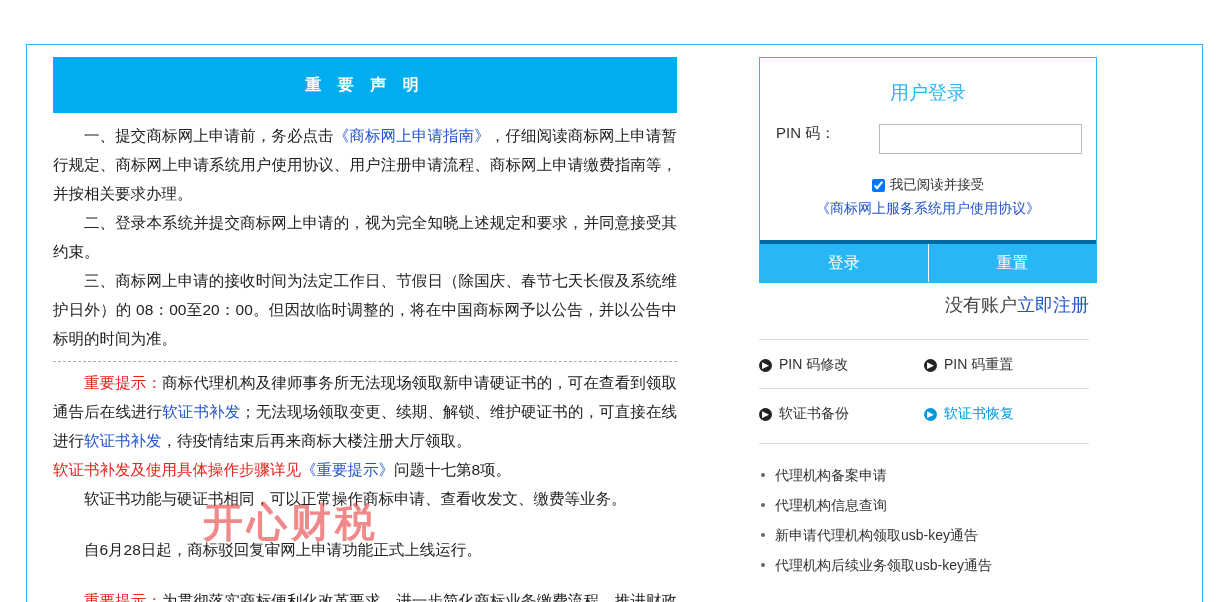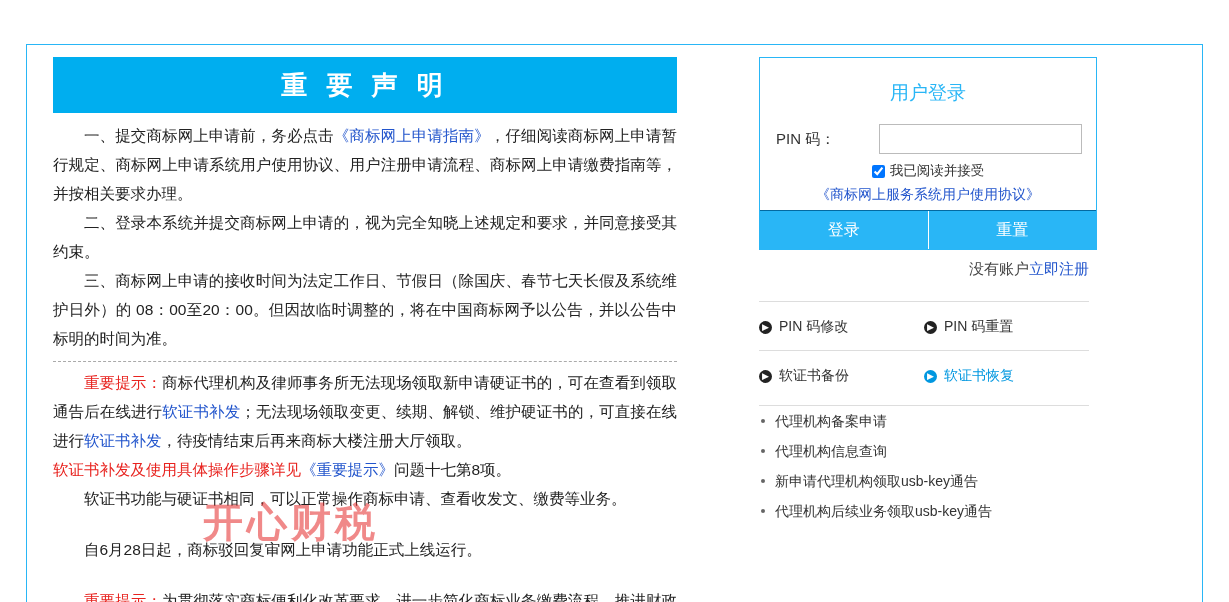--- a/index.html
+++ b/index.html
@@ -43,21 +43,21 @@
     position: relative;
   }
 
   
   .notice-header {
     background: #00aeef;
     color: #ffffff;
     height: 56px;
     line-height: 56px;
     text-align: center;
-    font-size: 26px;
+    font-size: 16px;
     font-weight: bold;
     letter-spacing: 6px;
   }
   .notice-body {
     font-size: 15.5px;
     color: #222;
     line-height: 29px;
     padding-top: 8px;
   }
   .notice-body p {
@@ -99,21 +99,20 @@
     background: #fff;
   }
   .login-title {
     text-align: center;
     color: #29b6f6;
     font-size: 19px;
     padding: 22px 0 18px 0;
   }
   .pin-row {
     display: flex;
-    align-items: center;
     padding: 0 14px 0 16px;
     gap: 36px;
   }
   .pin-label {
     font-size: 15px;
     color: #333;
     margin-right: 8px;
     white-space: nowrap;
   }
   .pin-input {
@@ -122,52 +121,52 @@
     border: 1px solid #bbb;
     box-sizing: border-box;
     font-size: 14px;
     padding: 0 6px;
     outline: none;
   }
   .agree-row {
     display: flex;
     align-items: center;
     justify-content: center;
-    margin-top: 8px;
+    margin-top: 22px;
     font-size: 13.5px;
     color: #333;
   }
   .agree-row input { margin: 0 5px 0 0; }
   .agree-link-row {
     text-align: center;
     margin-top: 6px;
     font-size: 14px;
   }
   .btn-row {
     display: flex;
-    margin-top: 6px;
-    border-top: 1px solid #0369a1;
+    margin-top: 22px;
+    border-top: 4px solid #0369a1;
   }
   .btn {
     flex: 1;
     background: #29b6f6;
     color: #fff;
     text-align: center;
     height: 38px;
     line-height: 38px;
     font-size: 16px;
     cursor: pointer;
     user-select: none;
   }
   .btn + .btn { border-left: 1px solid #ffffff; }
   .register-row {
     text-align: right;
     width: 330px;
     margin-top: 10px;
-    font-size: 15px;
+    font-size: 18px;
     color: #444;
   }
   .register-row a { color: #2255cc; text-decoration: none; }
 
   .links-grid {
     width: 330px;
     margin-top: 22px;
     border-top: 1px solid #ddd;
     padding-top: 16px;
   }
@@ -200,21 +199,21 @@
     margin-right: 7px;
     flex: 0 0 13px;
   }
   .link-cell.highlight { color: #0097e0; }
   .link-cell.highlight .arrow-ico { background: #0097e0; }
 
   .bullet-list {
     width: 330px;
     margin-top: 20px;
     border-top: 1px solid #ddd;
-    padding-top: 0;
+    padding-top: 16px;
     list-style: none;
     padding-left: 0;
   }
   .bullet-list li {
     font-size: 14px;
     color: #333;
     line-height: 30px;
     padding-left: 16px;
     position: relative;
     cursor: pointer;

